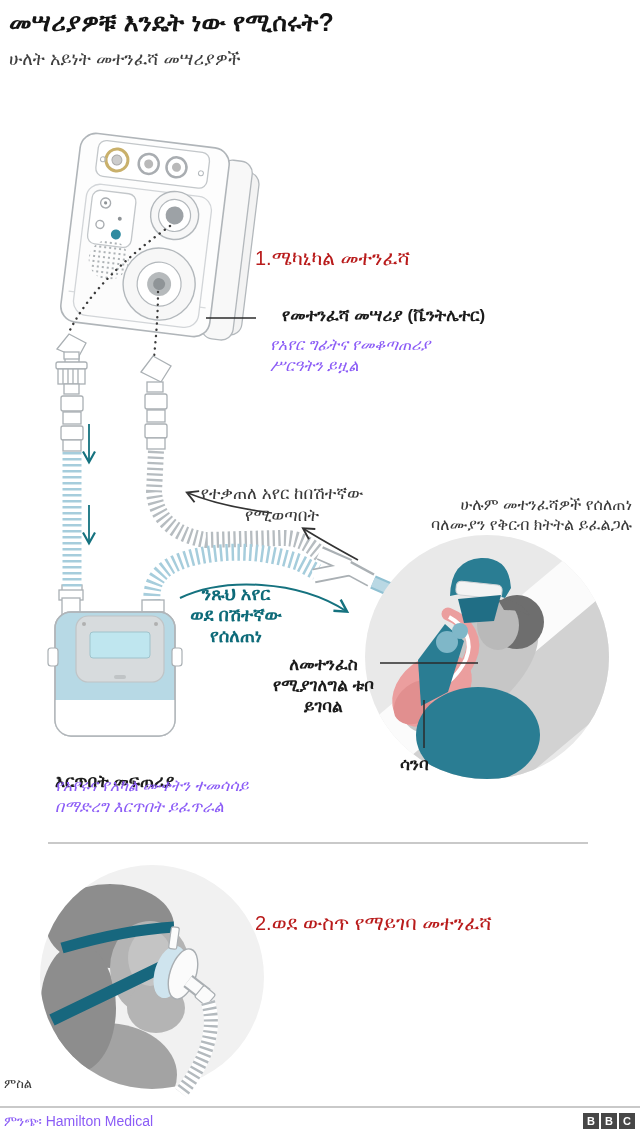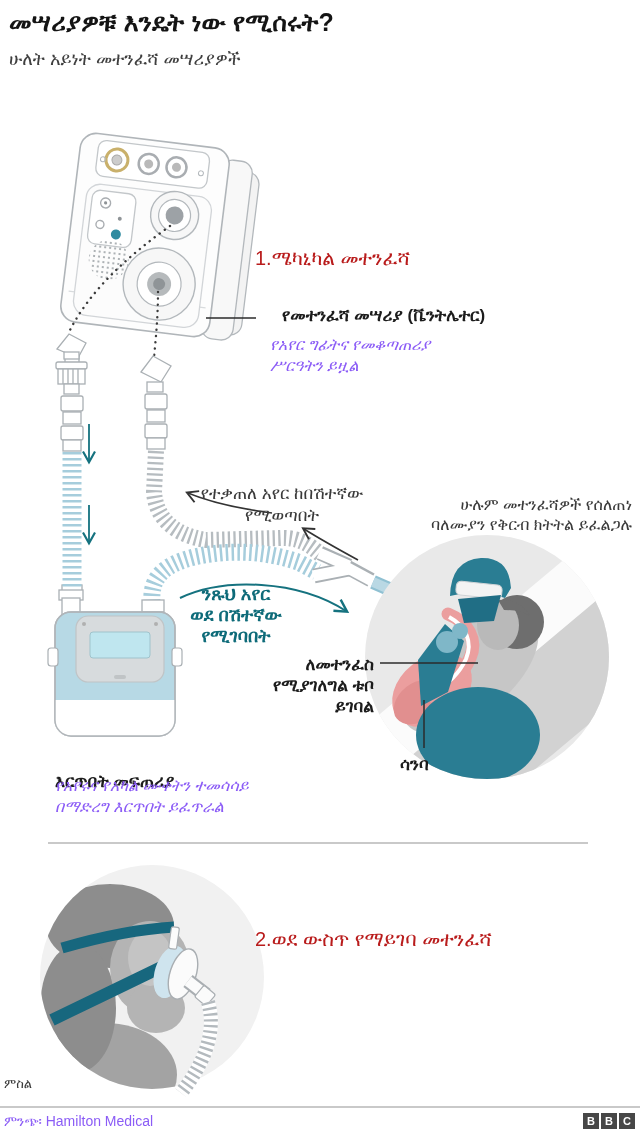--- a/index.html
+++ b/index.html
@@ -226,35 +226,35 @@
 ሥርዓትን ይዟል</div>
 
   <div class="t note" style="left:167px;top:444px;width:230px;text-align:center;font-size:17px;line-height:22px;margin-top:39px;">የተቃጠለ አየር ከበሽተኛው
 የሚወጣበት</div>
 
   <div class="t note" style="right:8px;top:495px;text-align:right;">ሁሉም መተንፈሻዎች የሰለጠነ
 ባለሙያን የቅርብ ክትትል ይፈልጋሉ</div>
 
   <div class="t tealtext" style="left:150px;top:584px;width:172px;text-align:center;">ንጹህ አየር
 ወደ በሽተኛው
-የሚገባበት</div>
-
-  <div class="t boldlabel" style="right:266px;top:654px;text-align:right;line-height:21px;">ለመተንፈስ
+የሰለጠነ</div>
+
+  <div class="t boldlabel" style="right:266px;top:654px;text-align:center;line-height:21px;">ለመተንፈስ
 የሚያገለግል ቱቦ
 ይገባል</div>
 
   <div class="t boldlabel" style="left:400px;top:755px;">ሳንባ</div>
 
   <div class="t boldlabel" style="left:55px;top:772px;">እርጥበት መፍጠሪያ</div>
   <div class="t desc" style="left:55px;top:775px;">የአየሩና የአካል ሙቀትን ተመሳሳይ
 በማድረግ እርጥበት ይፈጥራል</div>
 
   <div class="divider" style="left:48px;top:842px;width:540px;height:2px;"></div>
 
-  <div class="t secheading" style="left:255px;top:912px;margin-top:16px;">2.ወደ ውስጥ የማይገባ መተንፈሻ</div>
+  <div class="t secheading" style="left:255px;top:912px;">2.ወደ ውስጥ የማይገባ መተንፈሻ</div>
 
   <div class="t caption" style="left:4px;top:1076px;">ምስል</div>
 
   <div class="divider" style="left:0px;top:1106px;width:640px;height:2px;"></div>
   <div class="t source" style="left:4px;top:1113px;">ምንጭ፡ Hamilton Medical</div>
 
   <div class="bbc">
     <span class="blk">B</span>
     <span class="blk">B</span>
     <span class="blk">C</span>

